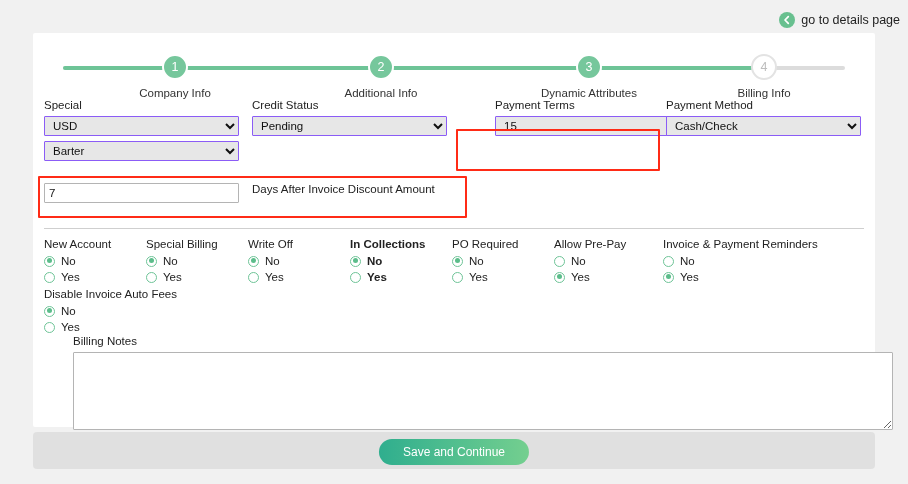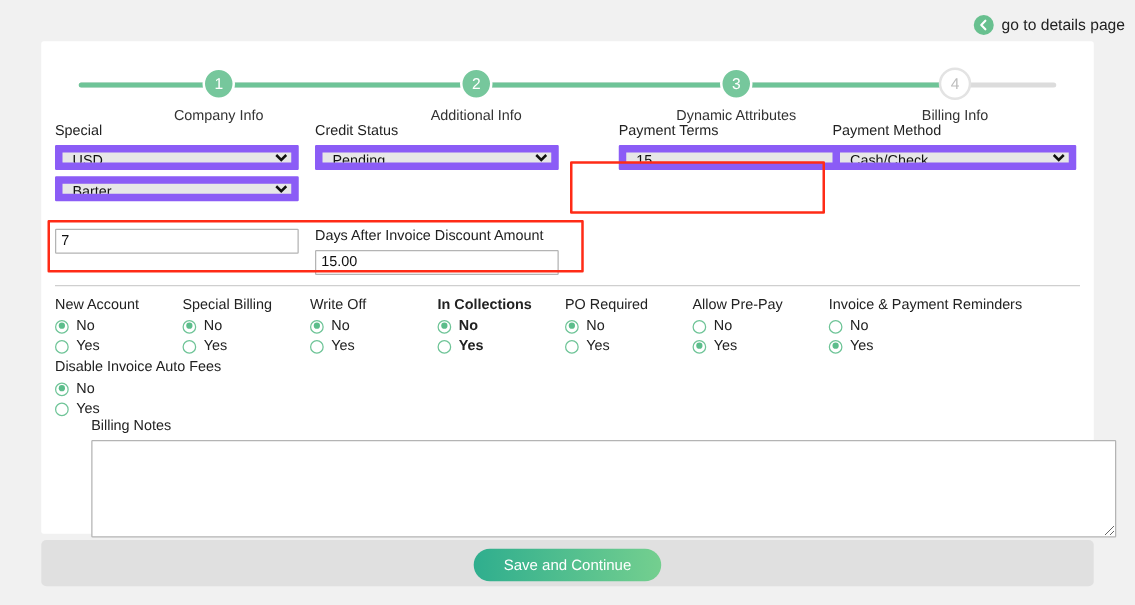--- a/index.html
+++ b/index.html
@@ -69,21 +69,21 @@
 
   
   .content { position: absolute; left: 11px; top: 66px; width: 820px; }
   .field-label {
     font-size: 11.5px; color: #222; margin-bottom: 3px; line-height: 1.2;
   }
   select.ctl {
     width: 100%; height: 20px;
     font-family: "Liberation Sans", sans-serif; font-size: 11.5px;
     color: #111;
-    border: 6px solid #8b5cf6;
+    border: 1px solid #8b5cf6;
     background: #e7e7e7;
     border-radius: 1px;
     padding: 0 2px 0 4px;
   }
   input.ctl {
     width: 100%; height: 20px;
     font-family: "Liberation Sans", sans-serif; font-size: 11.5px;
     color: #111;
     border: 1px solid #b4b4b4;
     background: #ffffff;
@@ -214,21 +214,20 @@
           <option>Barter</option>
         </select>
       </div>
 
       <div class="row col-w" style="left:0px; top:84px;">
         <input class="ctl" type="text" value="7" style="">
       </div>
 
       <div class="row col-w" style="left:208px; top:84px;">
         <div class="field-label">Days After Invoice Discount Amount</div>
-        <input class="ctl" type="text" value="15.00" style="">
       </div>
 
     </div>
 
     <div class="hl-box" style="left:423px; top:96px; width:204px; height:42px;"></div>
     <div class="hl-box" style="left:5px; top:143px; width:429px; height:42px;"></div>
 
     <div class="divider" style="top:195px;"></div>
 
     <div class="radio-group" style="left:11px; top:205px;">

